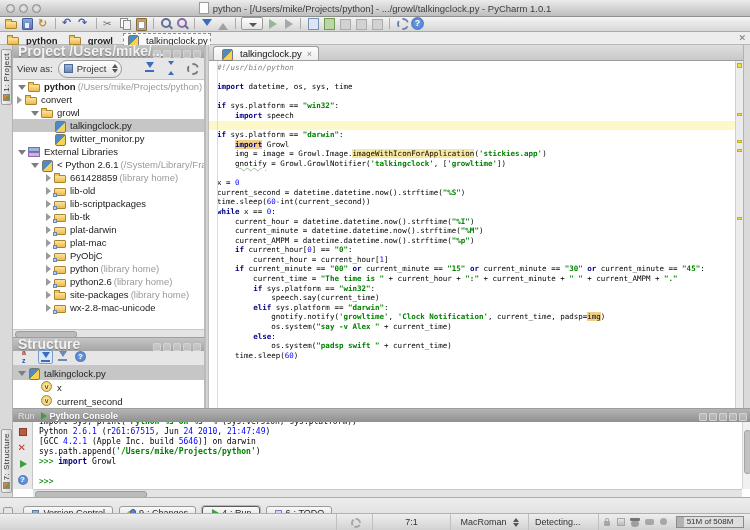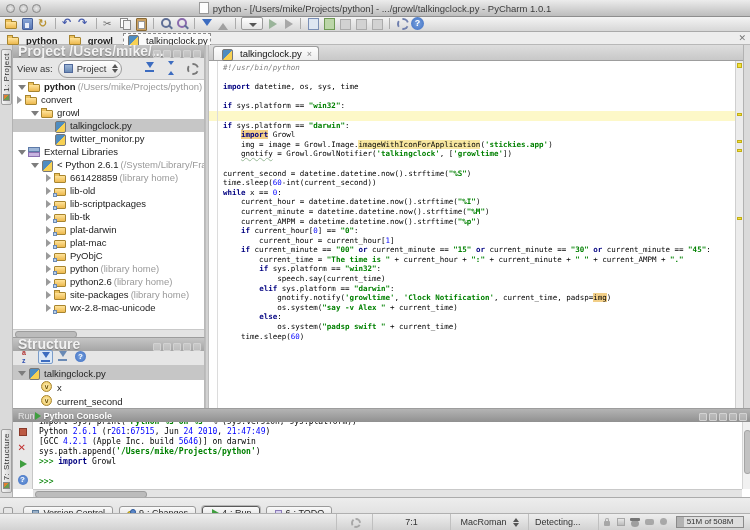--- a/index.html
+++ b/index.html
@@ -126,39 +126,39 @@
   
   #editor{left:209px;top:45px;width:534px;height:363px;background:#fff}
   #tabbar{position:absolute;left:0;top:0;width:100%;height:16px;background:linear-gradient(#dedede,#c8c8c8);
           border-bottom:1px solid #9d9d9d;box-sizing:border-box}
   #etab{position:absolute;left:4px;top:1px;height:14px;display:flex;align-items:center;gap:3px;padding:0 6px;
         background:linear-gradient(#fdfdfd,#ededed);border:1px solid #9d9d9d;border-bottom:none;
         border-radius:3px 3px 0 0;font-size:9.5px;color:#111;box-sizing:border-box}
   #etab .close{color:#8a8a8a;font-size:9px;margin-left:2px}
   #codearea{position:absolute;left:0;top:16px;right:0;bottom:0;overflow:hidden;padding-top:2px}
   #codearea::before{content:"";position:absolute;left:8px;top:0;bottom:0;width:1px;background:#dcdcdc}
-  .code-line{font:7.5px/9.6px "DejaVu Sans Mono",monospace;color:#000;white-space:pre;height:9.6px;padding-left:14px}
+  .code-line{font:7.5px/9.6px "DejaVu Sans Mono",monospace;color:#000;white-space:pre;height:9.6px;padding-left:8px}
   .code-line.caret{background:#fdf8c8}
   .tk-k{color:#000080;font-weight:bold}
   .tk-s{color:#008000;font-weight:bold}
   .tk-n{color:#0000ff}
   .tk-c{color:#808080;font-style:italic}
   .tk-ht{background:#f2cf88}
   .tk-hy{background:#f8e7a0}
   .tk-w{text-decoration:underline wavy #9aba9a;text-decoration-thickness:1px}
   .tk-p{color:#008000}
   #stripe{position:absolute;right:0;top:16px;bottom:0;width:8px;background:#ececec;border-left:1px solid #cfcfcf;box-sizing:border-box}
   .smark{position:absolute;left:1px;width:5px;height:3px;background:#f2e13c;border:1px solid #c2ae16;box-sizing:border-box}
   .smark.big{height:5px}
 
   
   #console{left:13px;top:408px;width:737px;height:89px;background:#fff;border-top:1px solid #9d9d9d;box-sizing:border-box}
   #chead{position:absolute;left:0;top:0;width:100%;height:13px;background:linear-gradient(#b4b4b4,#909090);
          display:flex;align-items:center;padding-left:5px;box-sizing:border-box}
-  #chead .runlbl{font-size:9px;color:#e2e2e2;}
+  #chead .runlbl{font-size:9px;color:#e2e2e2;margin-right:6px}
   #chead .ctab{display:flex;align-items:center;gap:3px;font-size:9px;font-weight:bold;color:#fff;text-shadow:0 1px 1px #6a6a6a}
   .play-sm{width:0;height:0;border-left:6px solid #3f9e3f;border-top:4px solid transparent;border-bottom:4px solid transparent;display:inline-block}
   #ctools{position:absolute;left:0;top:13px;bottom:8px;width:20px;background:#e8e8e8;border-right:1px solid #c6c6c6;box-sizing:border-box}
   .ci{width:12px;height:12px;position:relative;margin:4px auto 2px;display:block}
   .ci-stop::before{content:"";position:absolute;left:2px;top:2px;width:8px;height:8px;background:#bc5a44;border:1px solid #8a3a2a;box-sizing:border-box}
   .ci-close::before{content:"✕";position:absolute;left:1px;top:0;color:#c03030;font:bold 10px/12px "DejaVu Sans",sans-serif}
   .ci-execute::before{content:"";position:absolute;left:3px;top:2px;border-left:7px solid #3f9e3f;border-top:4px solid transparent;border-bottom:4px solid transparent}
   .ci-help::before{content:"?";position:absolute;left:1px;top:1px;width:10px;height:10px;text-align:center;color:#fff;
                    font:bold 8px/10px "Liberation Sans",sans-serif;background:radial-gradient(#7aa4e0,#3c6cc0);border-radius:50%}
   #ctext{position:absolute;left:20px;top:13px;right:8px;bottom:8px;background:#fff;overflow:hidden;padding-left:6px}
@@ -399,26 +399,28 @@
       <span>talkingclock.py</span>
       <span class="close">×</span>
     </div>
   </div>
   <div id="codearea">
       <div class="code-line"><span class="tk-c">#!/usr/bin/python</span></div>
       <div class="code-line"></div>
       <div class="code-line"><span class="tk-k">import</span><span> datetime, os, sys, time</span></div>
       <div class="code-line"></div>
       <div class="code-line"><span class="tk-k">if</span><span> sys.platform == </span><span class="tk-s">"win32"</span><span>:</span></div>
+      <div class="code-line"><span>    </span><span class="tk-k">import</span><span> speech</span></div>
       <div class="code-line caret"></div>
       <div class="code-line"><span class="tk-k">if</span><span> sys.platform == </span><span class="tk-s">"darwin"</span><span>:</span></div>
       <div class="code-line"><span>    </span><span class="tk-k tk-ht">import</span><span> Growl</span></div>
       <div class="code-line"><span>    img = image = Growl.Image.</span><span class="tk-hy">imageWithIconForApplication</span><span>(</span><span class="tk-s">'stickies.app'</span><span>)</span></div>
       <div class="code-line"><span>    </span><span class="tk-w">gnotify</span><span> = Growl.GrowlNotifier(</span><span class="tk-s">'talkingclock'</span><span>, [</span><span class="tk-s">'growltime'</span><span>])</span></div>
       <div class="code-line"></div>
+      <div class="code-line"><span>x = </span><span class="tk-n">0</span></div>
       <div class="code-line"><span>current_second = datetime.datetime.now().strftime(</span><span class="tk-s">"%S"</span><span>)</span></div>
       <div class="code-line"><span>time.sleep(</span><span class="tk-n">60</span><span>-int(current_second))</span></div>
       <div class="code-line"><span class="tk-k">while</span><span> x == </span><span class="tk-n">0</span><span>:</span></div>
       <div class="code-line"><span>    current_hour = datetime.datetime.now().strftime(</span><span class="tk-s">"%I"</span><span>)</span></div>
       <div class="code-line"><span>    current_minute = datetime.datetime.now().strftime(</span><span class="tk-s">"%M"</span><span>)</span></div>
       <div class="code-line"><span>    current_AMPM = datetime.datetime.now().strftime(</span><span class="tk-s">"%p"</span><span>)</span></div>
       <div class="code-line"><span>    </span><span class="tk-k">if</span><span> current_hour[</span><span class="tk-n">0</span><span>] == </span><span class="tk-s">"0"</span><span>:</span></div>
       <div class="code-line"><span>        current_hour = current_hour[</span><span class="tk-n">1</span><span>]</span></div>
       <div class="code-line"><span>    </span><span class="tk-k">if</span><span> current_minute == </span><span class="tk-s">"00"</span><span> </span><span class="tk-k">or</span><span> current_minute == </span><span class="tk-s">"15"</span><span> </span><span class="tk-k">or</span><span> current_minute == </span><span class="tk-s">"30"</span><span> </span><span class="tk-k">or</span><span> current_minute == </span><span class="tk-s">"45"</span><span>:</span></div>
       <div class="code-line"><span>        current_time = </span><span class="tk-s">"The time is "</span><span> + current_hour + </span><span class="tk-s">":"</span><span> + current_minute + </span><span class="tk-s">" "</span><span> + current_AMPM + </span><span class="tk-s">"."</span></div>

